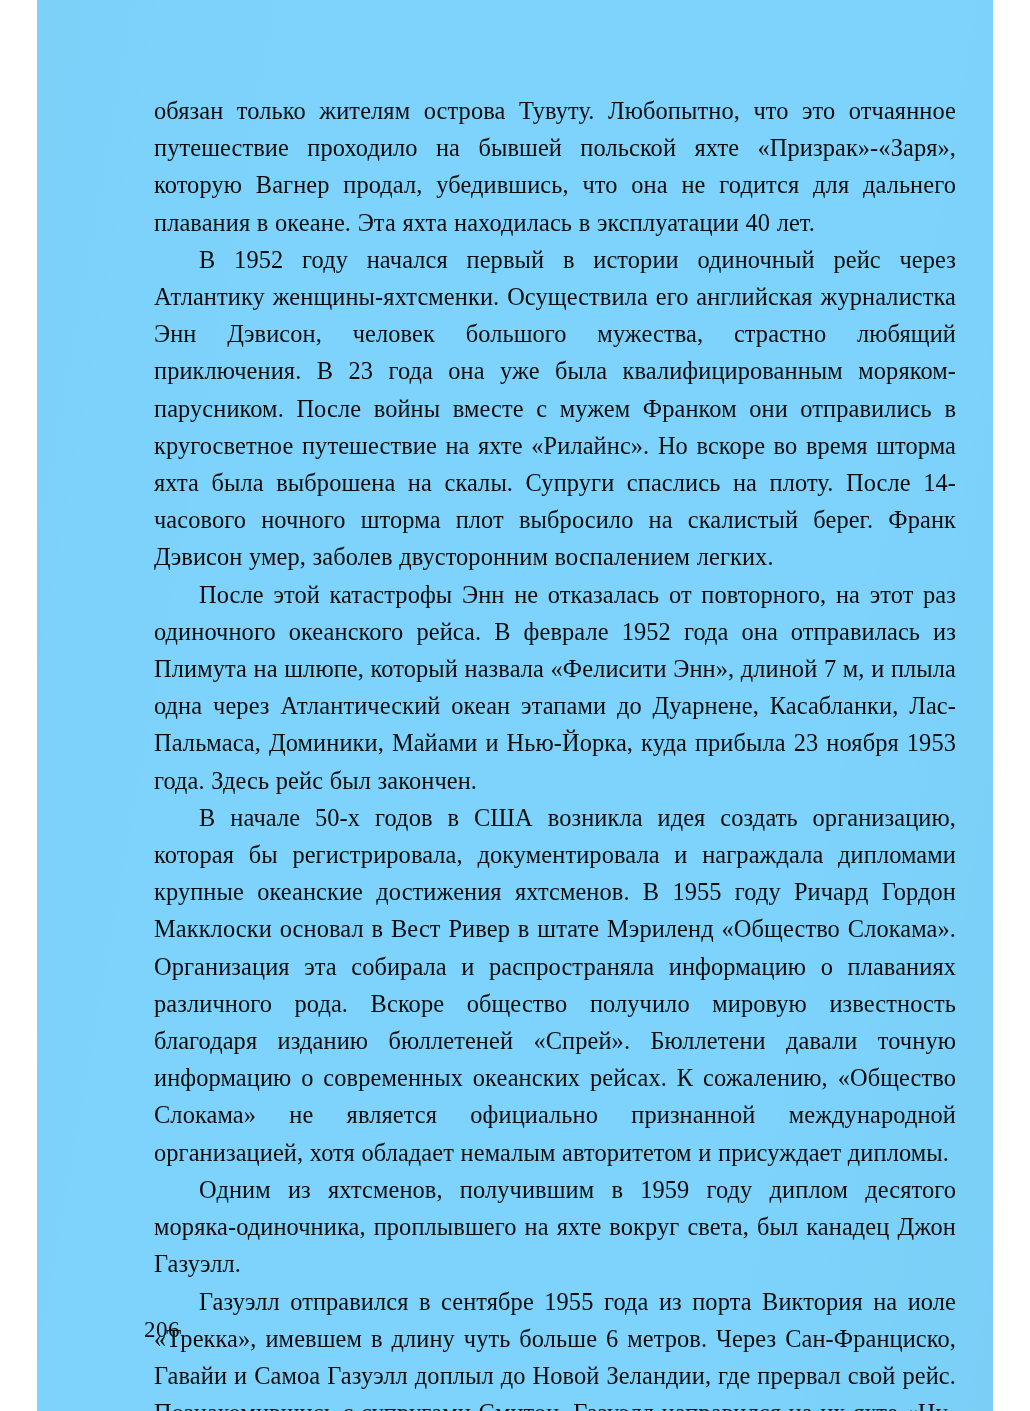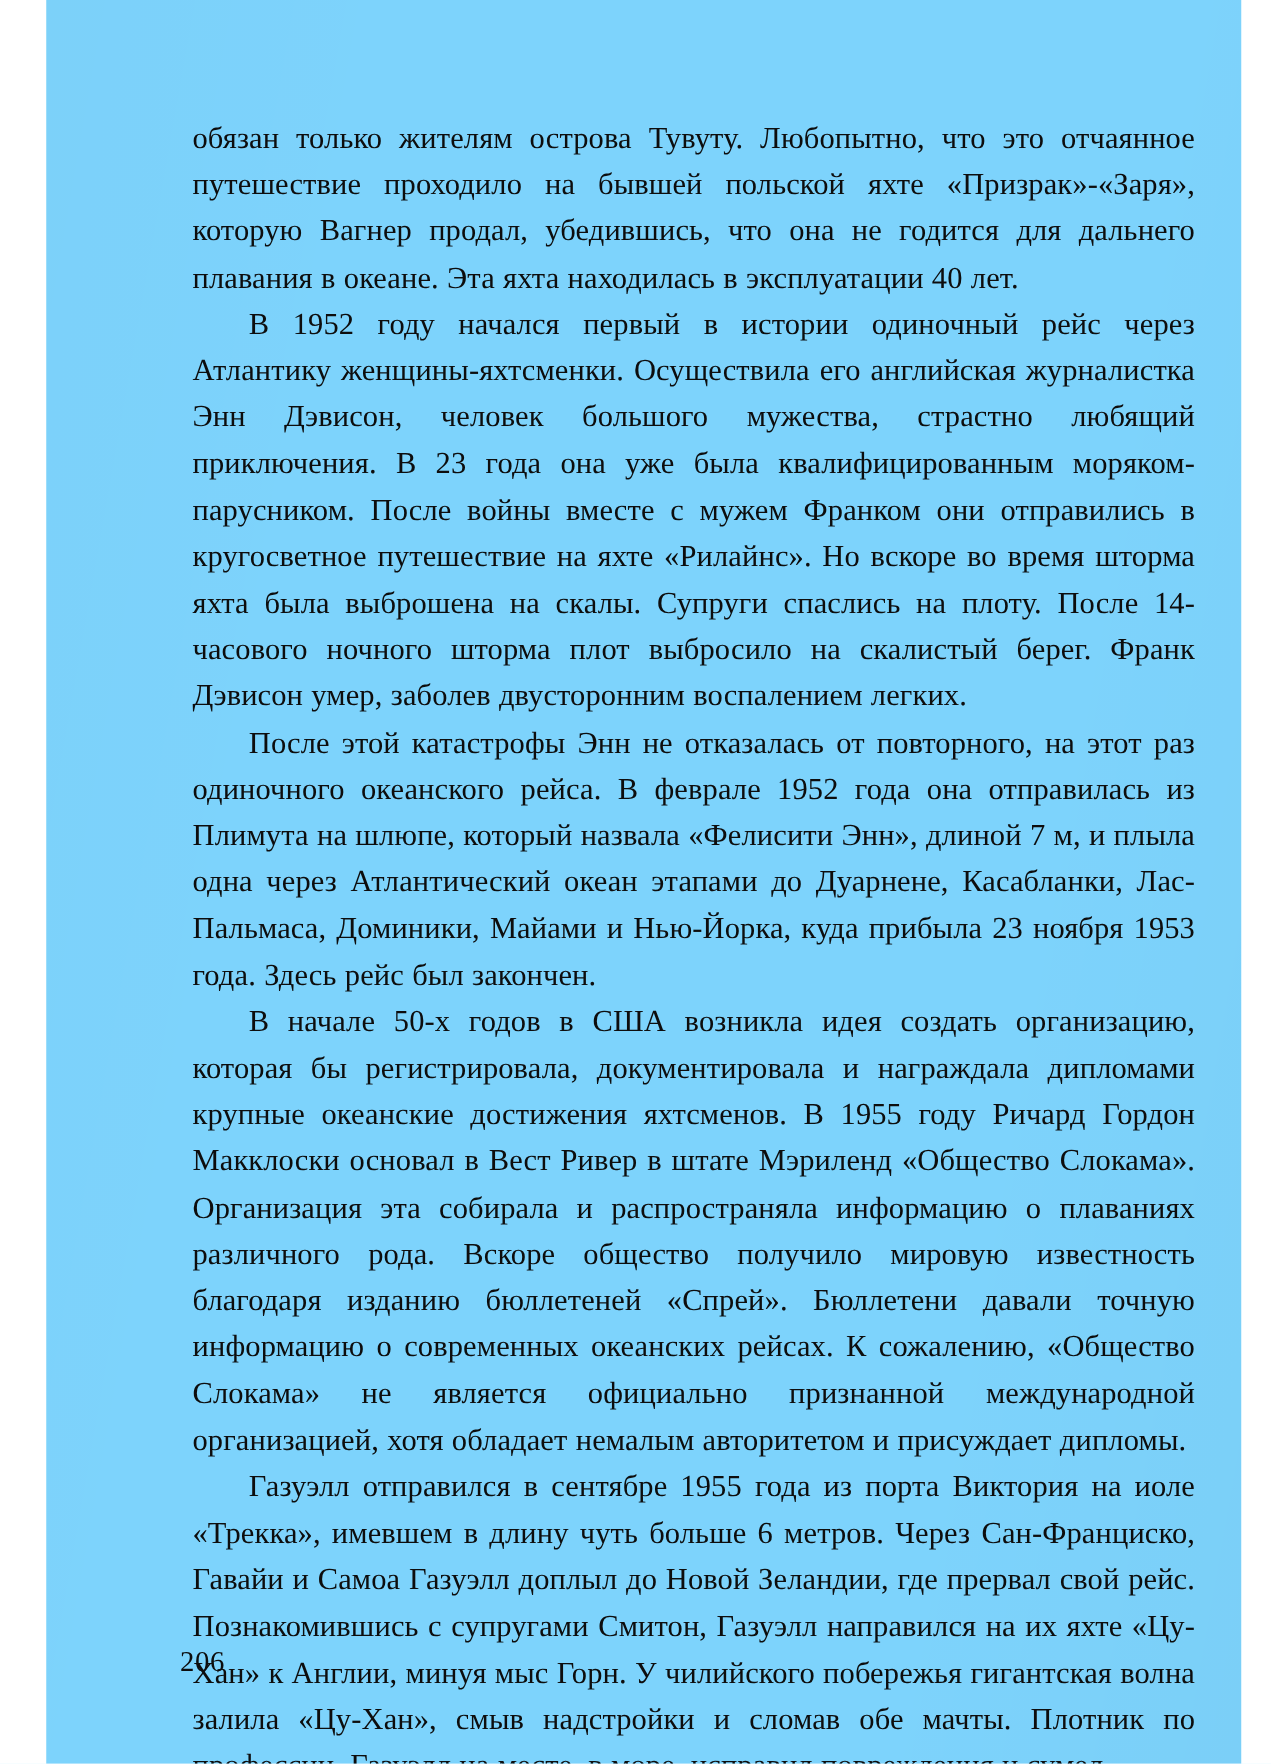--- a/index.html
+++ b/index.html
@@ -68,18 +68,19 @@
 
 <div class="page">
 
   <div class="paper-tint"></div>
 
   <div class="textblock">
     <p class="para">обязан только жителям острова Тувуту. Любопытно, что это отчаянное путешествие проходило на бывшей польской яхте «Призрак»-«Заря», которую Вагнер продал, убедившись, что она не годится для дальнего плавания в океане. Эта яхта находилась в эксплуатации 40 лет.</p>
     <p class="para indented">В 1952 году начался первый в истории одиночный рейс через Атлантику женщины-яхтсменки. Осуществила его английская журналистка Энн Дэвисон, человек большого мужества, страстно любящий приключения. В 23 года она уже была квалифицированным моряком-парусником. После войны вместе с мужем Франком они отправились в кругосветное путешествие на яхте «Рилайнс». Но вскоре во время шторма яхта была выброшена на скалы. Супруги спаслись на плоту. После 14-часового ночного шторма плот выбросило на скалистый берег. Франк Дэвисон умер, заболев двусторонним воспалением легких.</p>
     <p class="para indented">После этой катастрофы Энн не отказалась от повторного, на этот раз одиночного океанского рейса. В феврале 1952 года она отправилась из Плимута на шлюпе, который назвала «Фелисити Энн», длиной 7 м, и плыла одна через Атлантический океан этапами до Дуарнене, Касабланки, Лас-Пальмаса, Доминики, Майами и Нью-Йорка, куда прибыла 23 ноября 1953 года. Здесь рейс был закончен.</p>
     <p class="para indented">В начале 50-х годов в США возникла идея создать организацию, которая бы регистрировала, документировала и награждала дипломами крупные океанские достижения яхтсменов. В 1955 году Ричард Гордон Макклоски основал в Вест Ривер в штате Мэриленд «Общество Слокама». Организация эта собирала и распространяла информацию о плаваниях различного рода. Вскоре общество получило мировую известность благодаря изданию бюллетеней «Спрей». Бюллетени давали точную информацию о современных океанских рейсах. К сожалению, «Общество Слокама» не является официально признанной международной организацией, хотя обладает немалым авторитетом и присуждает дипломы.</p>
+    <p class="para indented">Одним из яхтсменов, получившим в 1959 году диплом десятого моряка-одиночника, проплывшего на яхте вокруг света, был канадец Джон Газуэлл.</p>
     <p class="para indented">Газуэлл отправился в сентябре 1955 года из порта Виктория на иоле «Трекка», имевшем в длину чуть больше 6 метров. Через Сан-Франциско, Гавайи и Самоа Газуэлл доплыл до Новой Зеландии, где прервал свой рейс. Познакомившись с супругами Смитон, Газуэлл направился на их яхте «Цу-Хан» к Англии, минуя мыс Горн. У чилийского побережья гигантская волна залила «Цу-Хан», смыв надстройки и сломав обе мачты. Плотник по профессии, Газуэлл на месте, в море, исправил повреждения и сумел</p>
   </div>
 
   <div class="folio">206</div>
 
 </div>
 
 </body></html>

